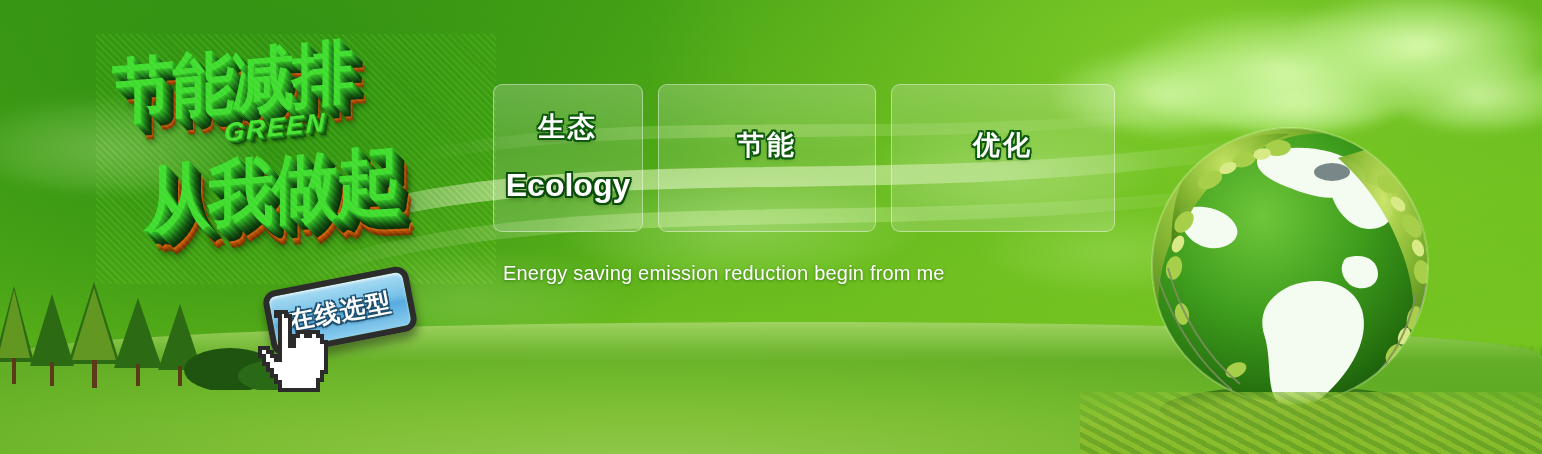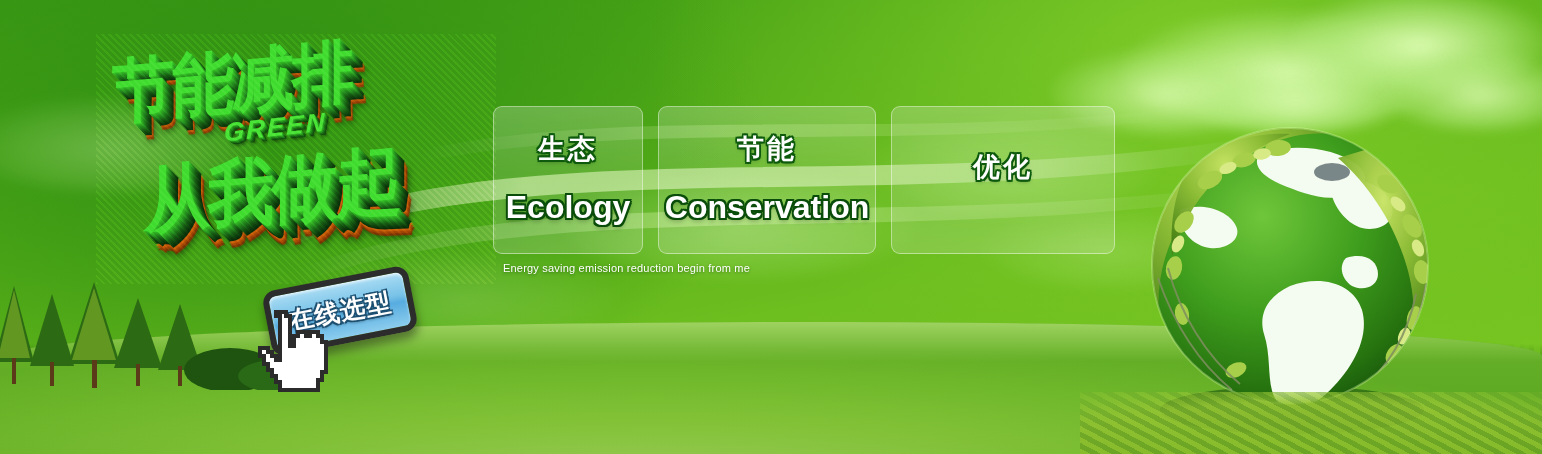--- a/index.html
+++ b/index.html
@@ -90,21 +90,21 @@
       9px 9px 0 #11460f, 10px 10px 0 #0e3c0d, 11px 11px 0 #0c340b, 12px 12px 0 #0a2c09,
       13px 14px 1px #c95c0b, 14px 16px 1px #a04506, 15px 18px 1px #7b3305, 16px 20px 7px rgba(0,0,0,.5);
   }
   .hl-texture {
     position:absolute; left:0; top:0; right:0; bottom:0;
     background-image:repeating-linear-gradient(45deg, rgba(255,255,255,.14) 0 2px, rgba(0,0,0,0) 2px 5px);
     mix-blend-mode:overlay; pointer-events:none;
   }
 
   
-  .cards { position:absolute; left:493px; top:106px; display:flex; gap:15px; }
+  .cards { position:absolute; left:493px; top:84px; display:flex; gap:15px; }
   .card {
     position:relative;
     height:148px;
     border:1px solid rgba(255,255,255,.42);
     border-radius:9px;
     background:linear-gradient(180deg, rgba(255,255,255,.22) 0%, rgba(255,255,255,.12) 45%, rgba(255,255,255,.17) 100%);
     display:flex; flex-direction:column; align-items:center; justify-content:center;
     padding:0 14px;
   }
   .card-cn {
@@ -121,21 +121,21 @@
       -1.8px -1.8px 0 #0a4d0a, 1.8px -1.8px 0 #0a4d0a, -1.8px 1.8px 0 #0a4d0a, 1.8px 1.8px 0 #0a4d0a,
       0 -2px 0 #0a4d0a, 0 2px 0 #0a4d0a, -2px 0 0 #0a4d0a, 2px 0 0 #0a4d0a,
       0 3px 5px rgba(0,0,0,.32);
   }
   .card-1 { width:150px; }
   .card-2 { width:218px; }
   .card-3 { width:224px; }
 
   .tagline {
     position:absolute; left:503px; top:262px;
-    font-size:11px; color:#ffffff; letter-spacing:.2px;
+    font-size:20px; color:#ffffff; letter-spacing:.2px;
     text-shadow:0 1px 3px rgba(20,70,10,.55);
   }
 
   
   .cta-wrap { position:absolute; left:252px; top:272px; width:190px; height:110px; }
   .cta {
     position:absolute; left:14px; top:6px;
     width:148px; height:66px;
     transform:rotate(-11deg);
     border-radius:13px;
@@ -233,21 +233,20 @@
     <div class="hl-texture"></div>
   </div>
 
   <div class="cards">
     <div class="card card-1">
       <div class="card-cn">生态</div>
       <div class="card-en">Ecology</div>
     </div>
     <div class="card card-2">
       <div class="card-cn">节能</div>
-      <div class="card-en">Conservation</div>
     </div>
     <div class="card card-3">
       <div class="card-cn">优化</div>
     </div>
   </div>
 
   <div class="tagline">Energy saving emission reduction begin from me</div>
 
   <div class="cta-wrap">
     <div class="cta">

